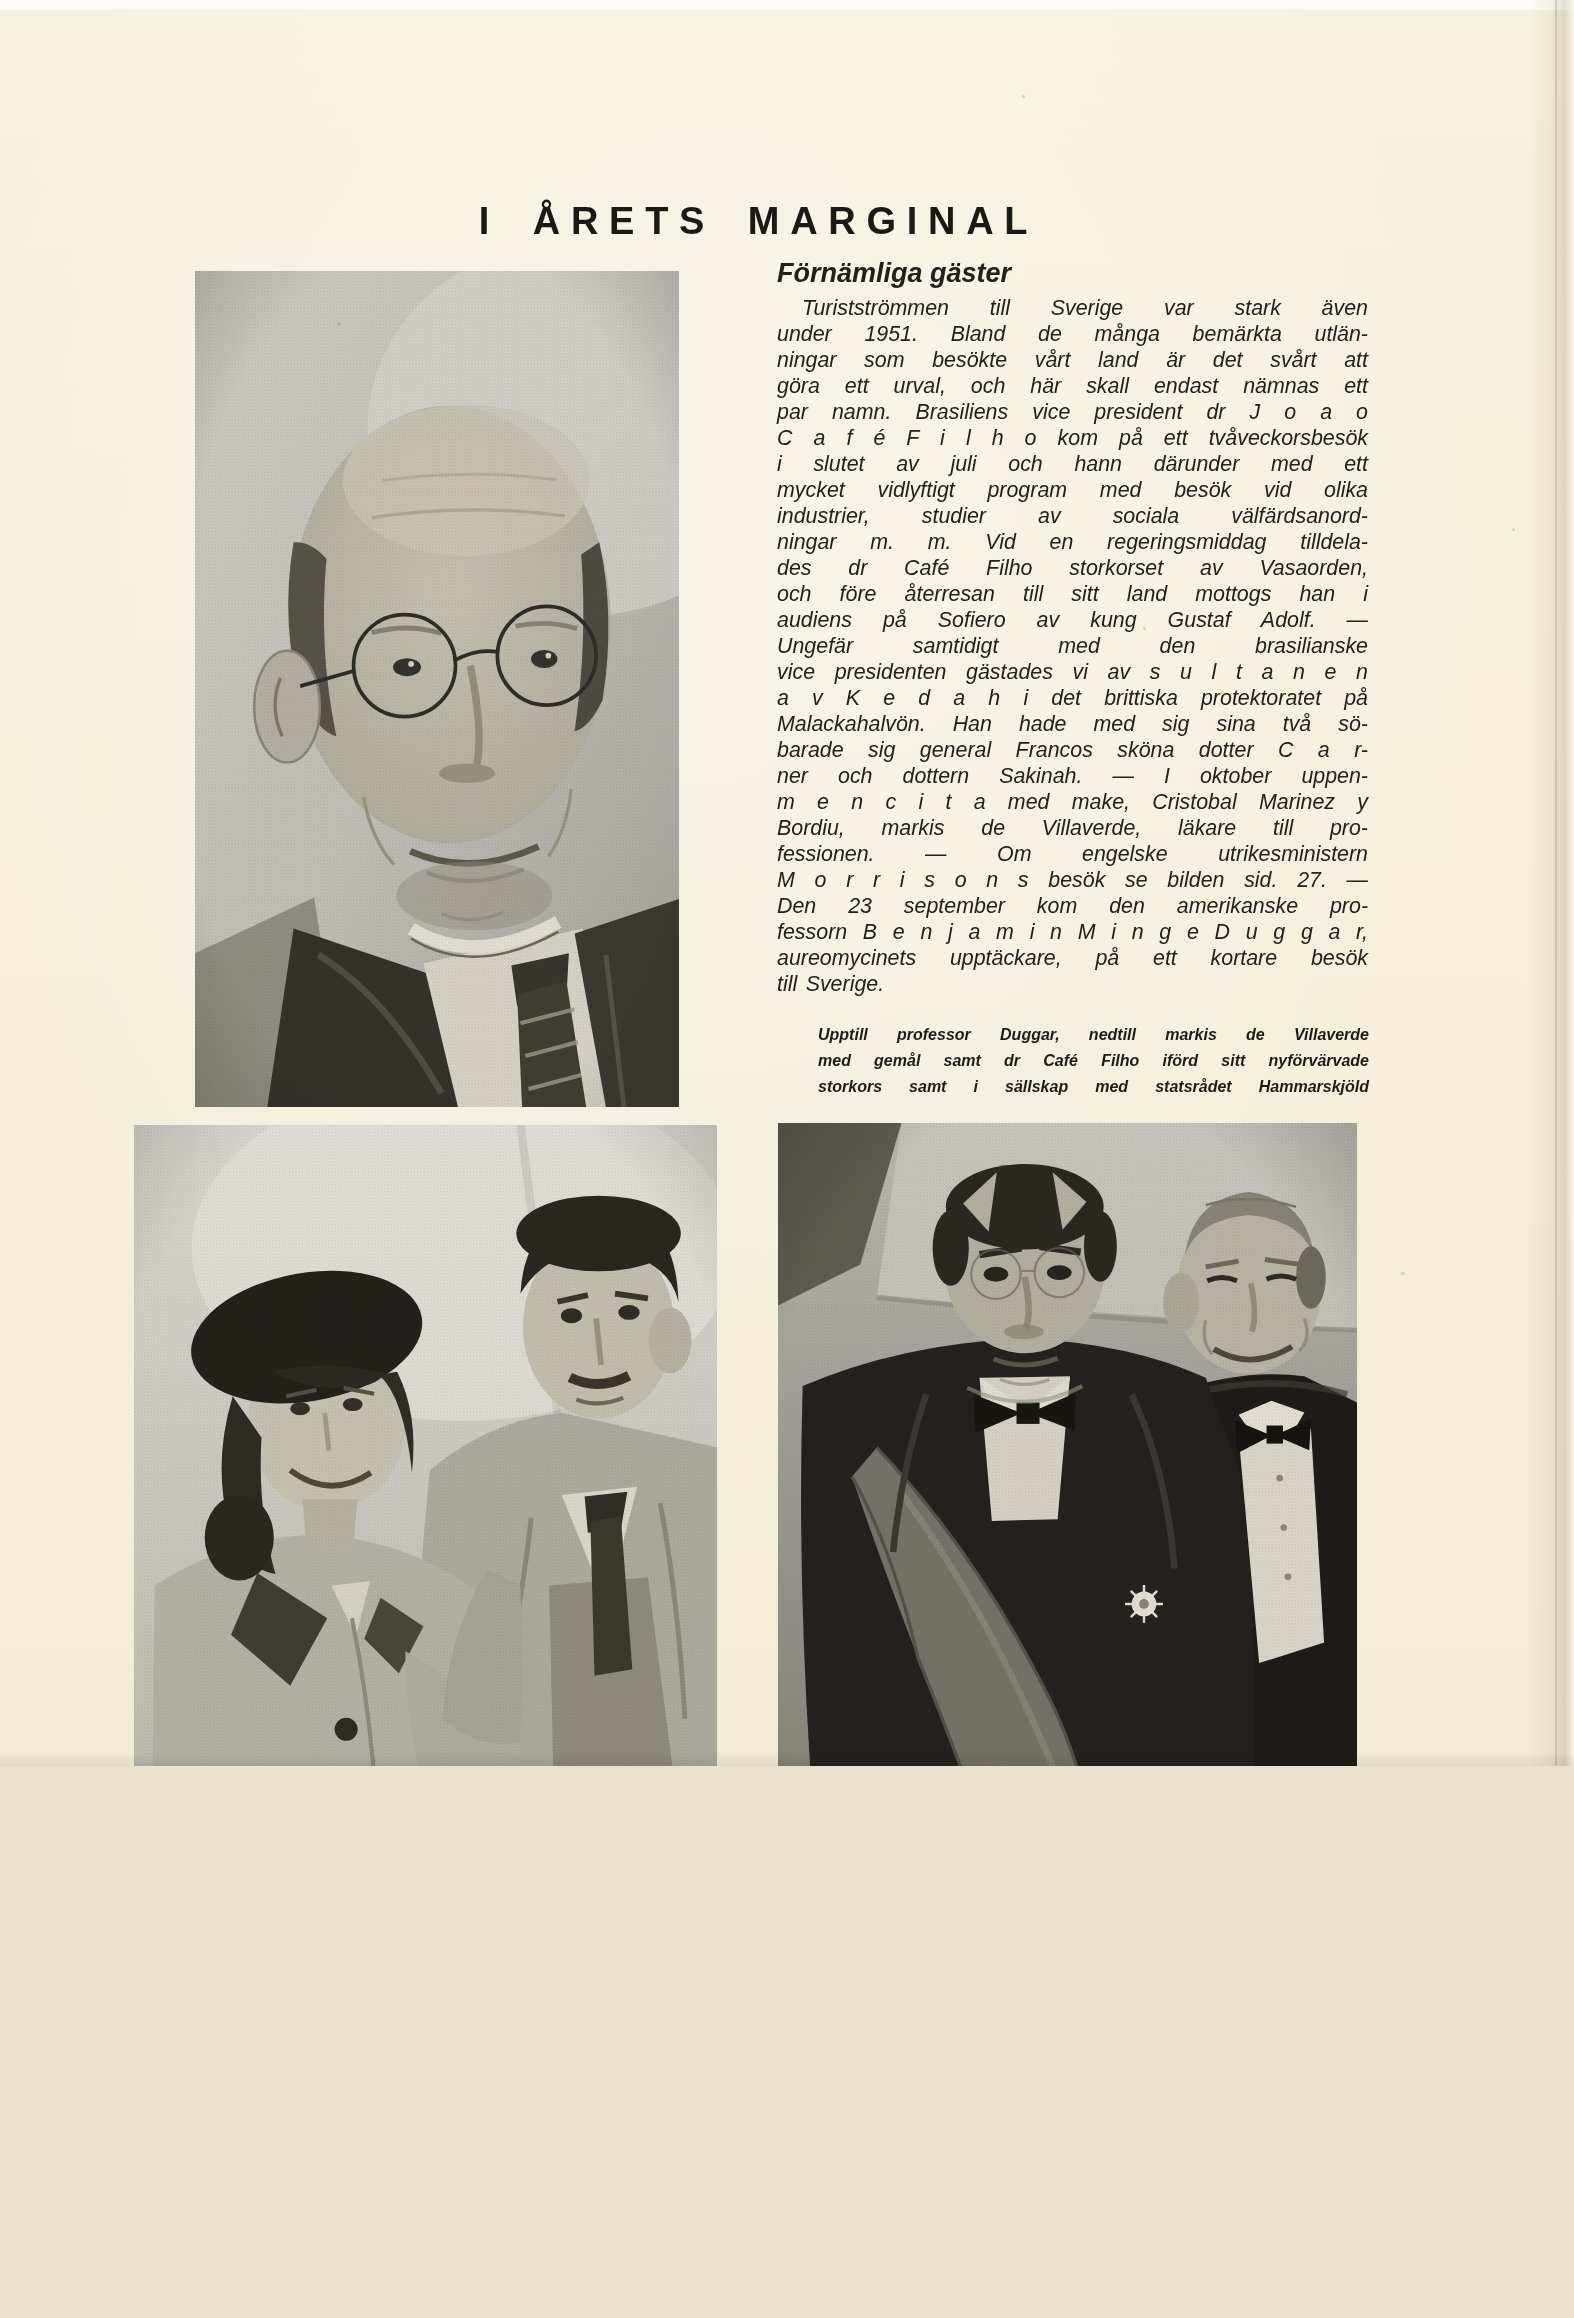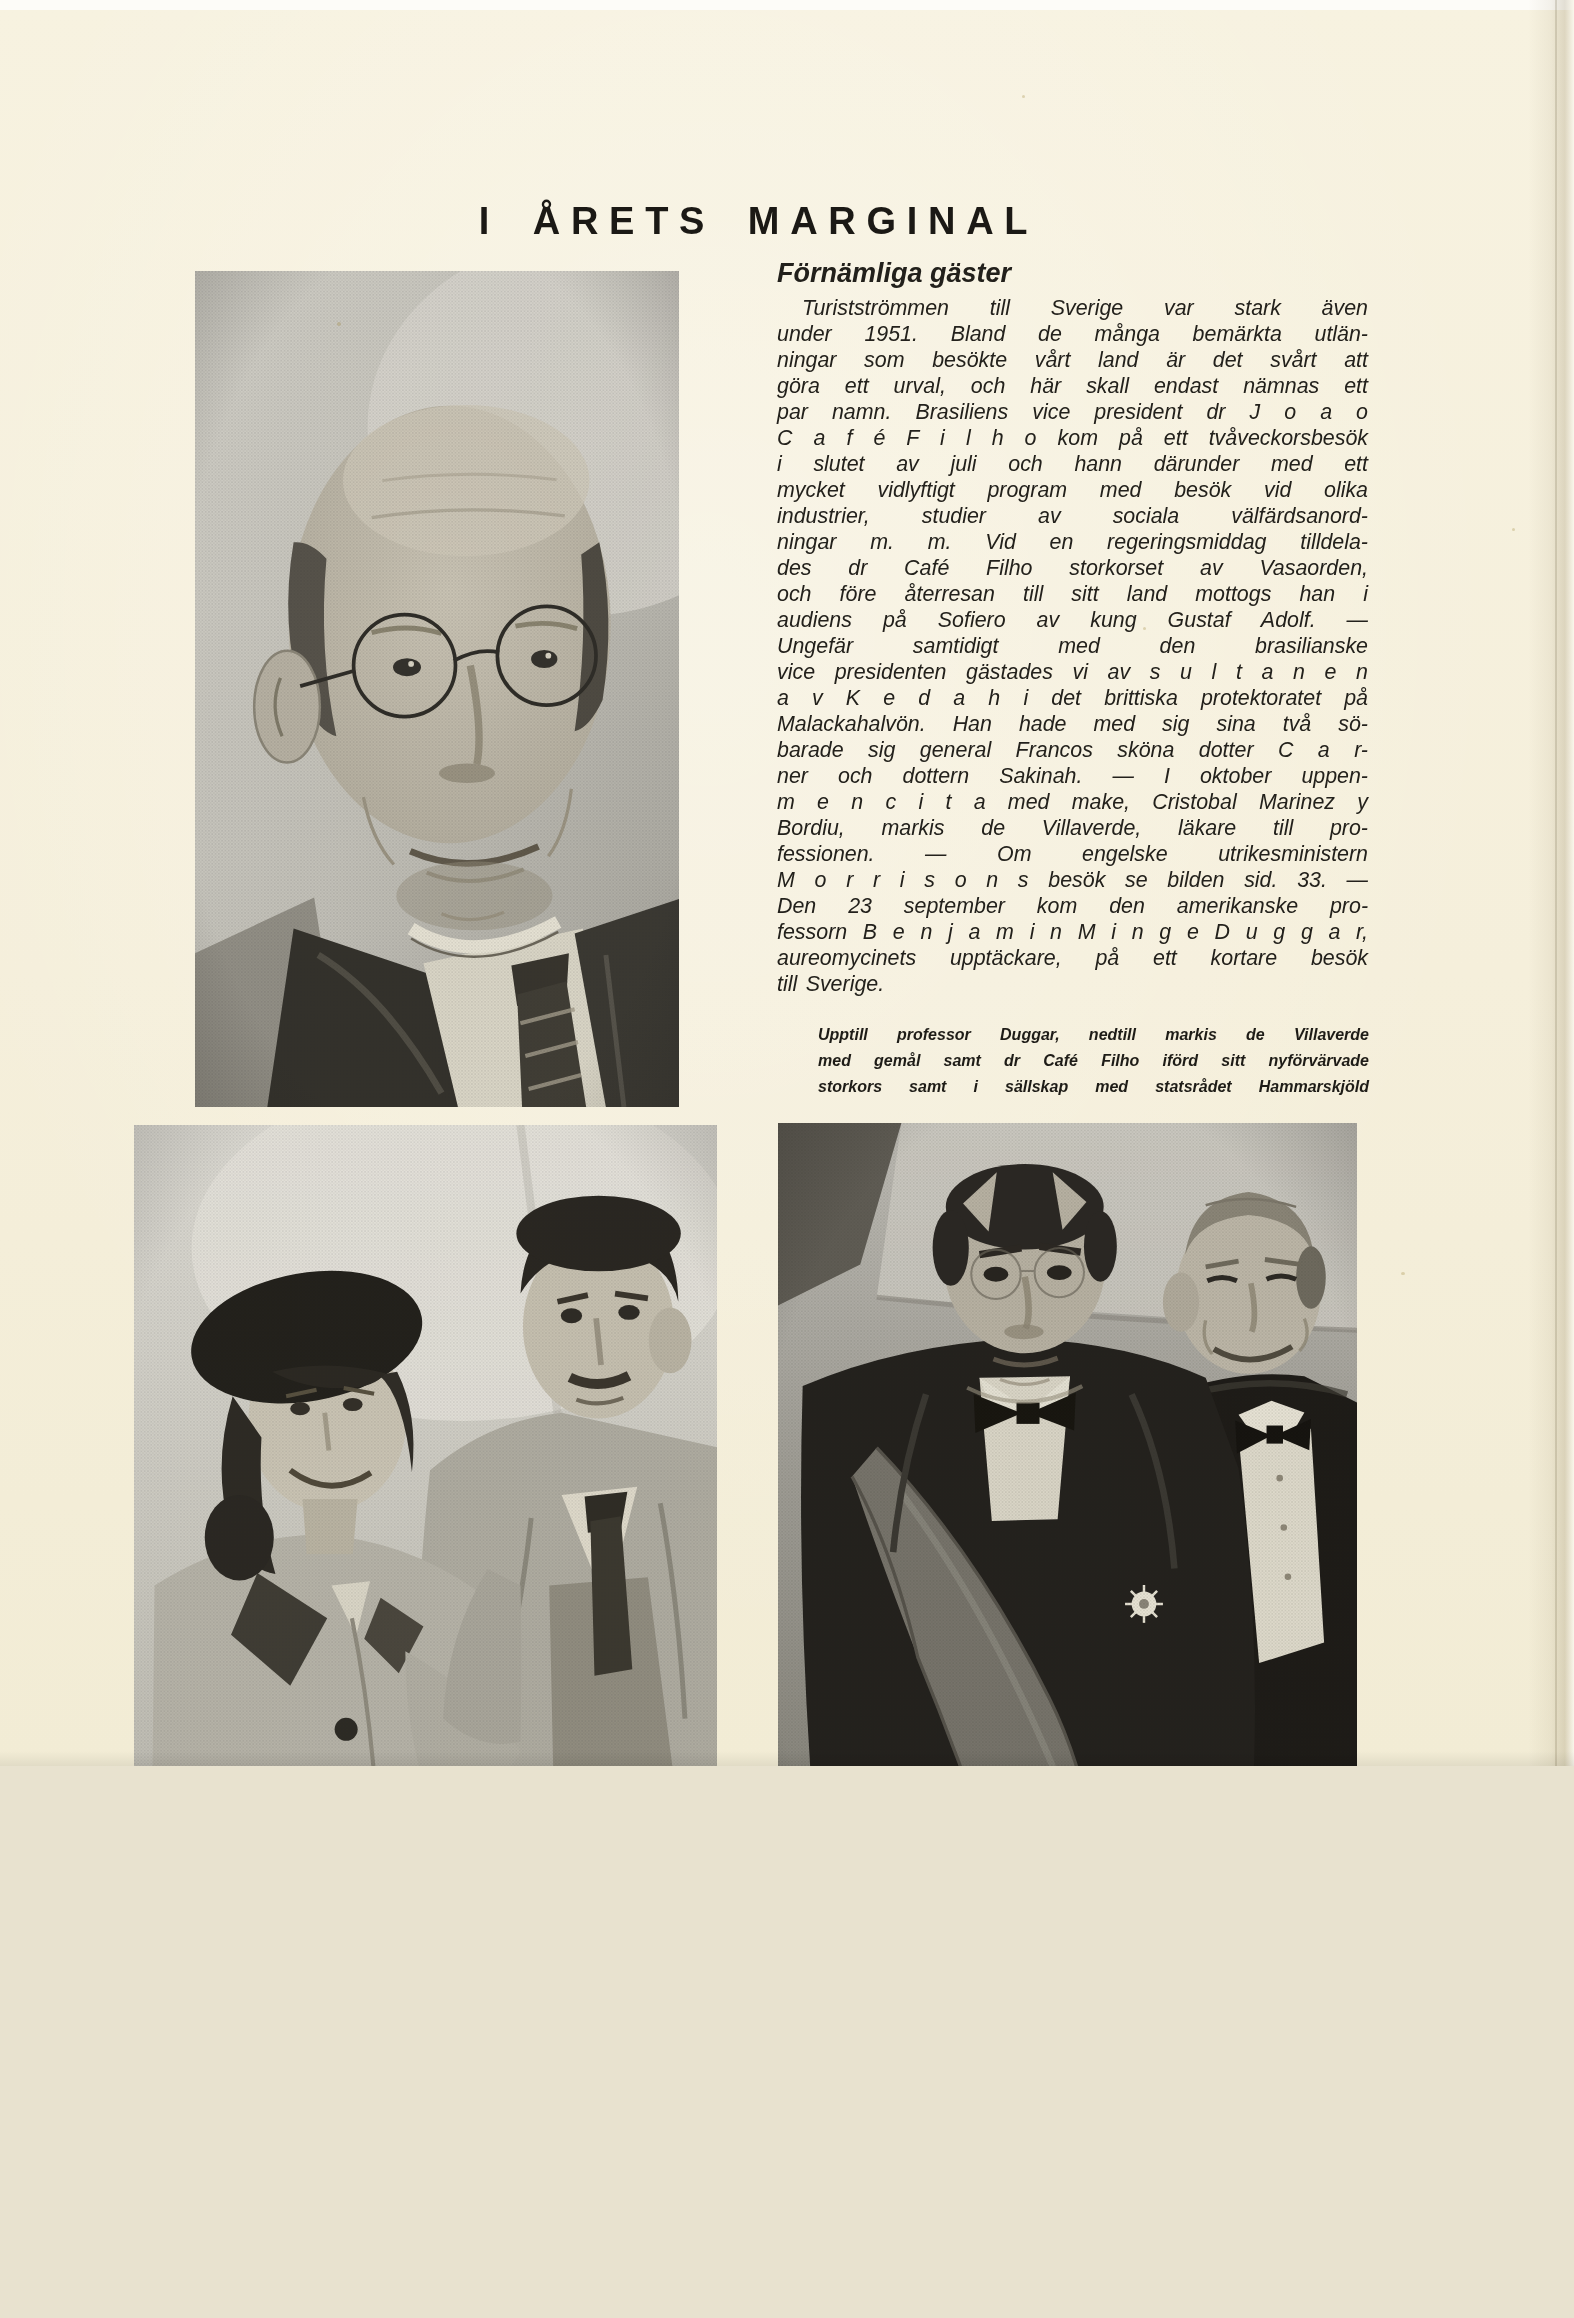--- a/index.html
+++ b/index.html
@@ -84,21 +84,21 @@
     <div class="body-line">audiens på Sofiero av kung Gustaf Adolf. —</div>
     <div class="body-line">Ungefär samtidigt med den brasilianske</div>
     <div class="body-line">vice presidenten gästades vi av s u l t a n e n</div>
     <div class="body-line">a v  K e d a h  i det brittiska protektoratet på</div>
     <div class="body-line">Malackahalvön. Han hade med sig sina två sö-</div>
     <div class="body-line">barade sig general Francos sköna dotter C a r-</div>
     <div class="body-line">ner och dottern Sakinah. — I oktober uppen-</div>
     <div class="body-line">m e n c i t a  med make, Cristobal Marinez y</div>
     <div class="body-line">Bordiu, markis de Villaverde, läkare till pro-</div>
     <div class="body-line">fessionen. — Om engelske utrikesministern</div>
-    <div class="body-line">M o r r i s o n s  besök se bilden sid. 33. —</div>
+    <div class="body-line">M o r r i s o n s  besök se bilden sid. 27. —</div>
     <div class="body-line">Den 23 september kom den amerikanske pro-</div>
     <div class="body-line">fessorn  B e n j a m i n  M i n g e  D u g g a r,</div>
     <div class="body-line">aureomycinets upptäckare, på ett kortare besök</div>
     <div class="body-line last">till Sverige.</div>
   </div>
 
   <div class="caption">
     <div class="caption-line">Upptill professor Duggar, nedtill markis de Villaverde</div>
     <div class="caption-line">med gemål samt dr Café Filho iförd sitt nyförvärvade</div>
     <div class="caption-line">storkors samt i sällskap med statsrådet Hammarskjöld</div>

